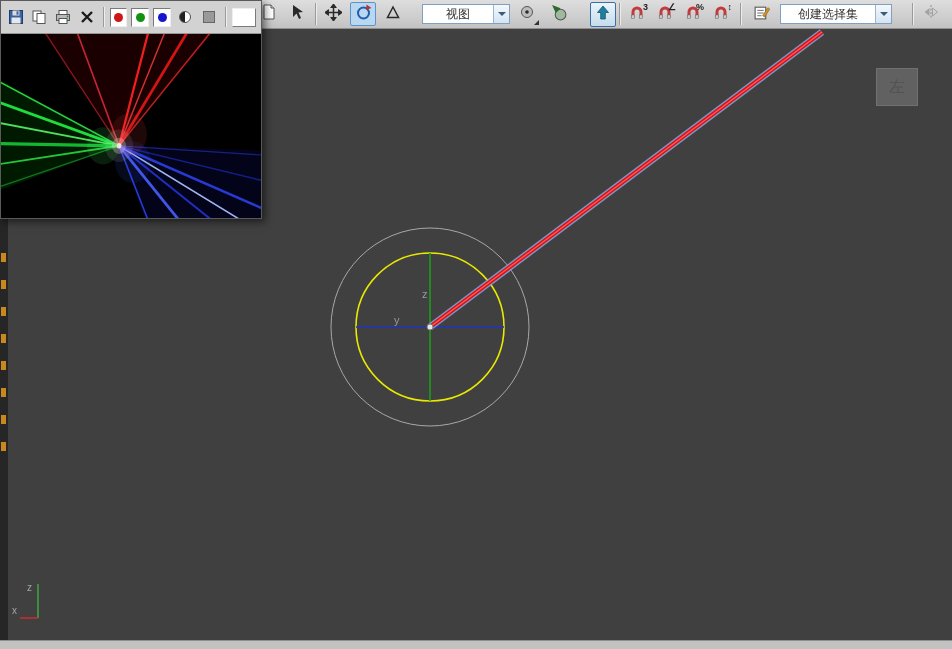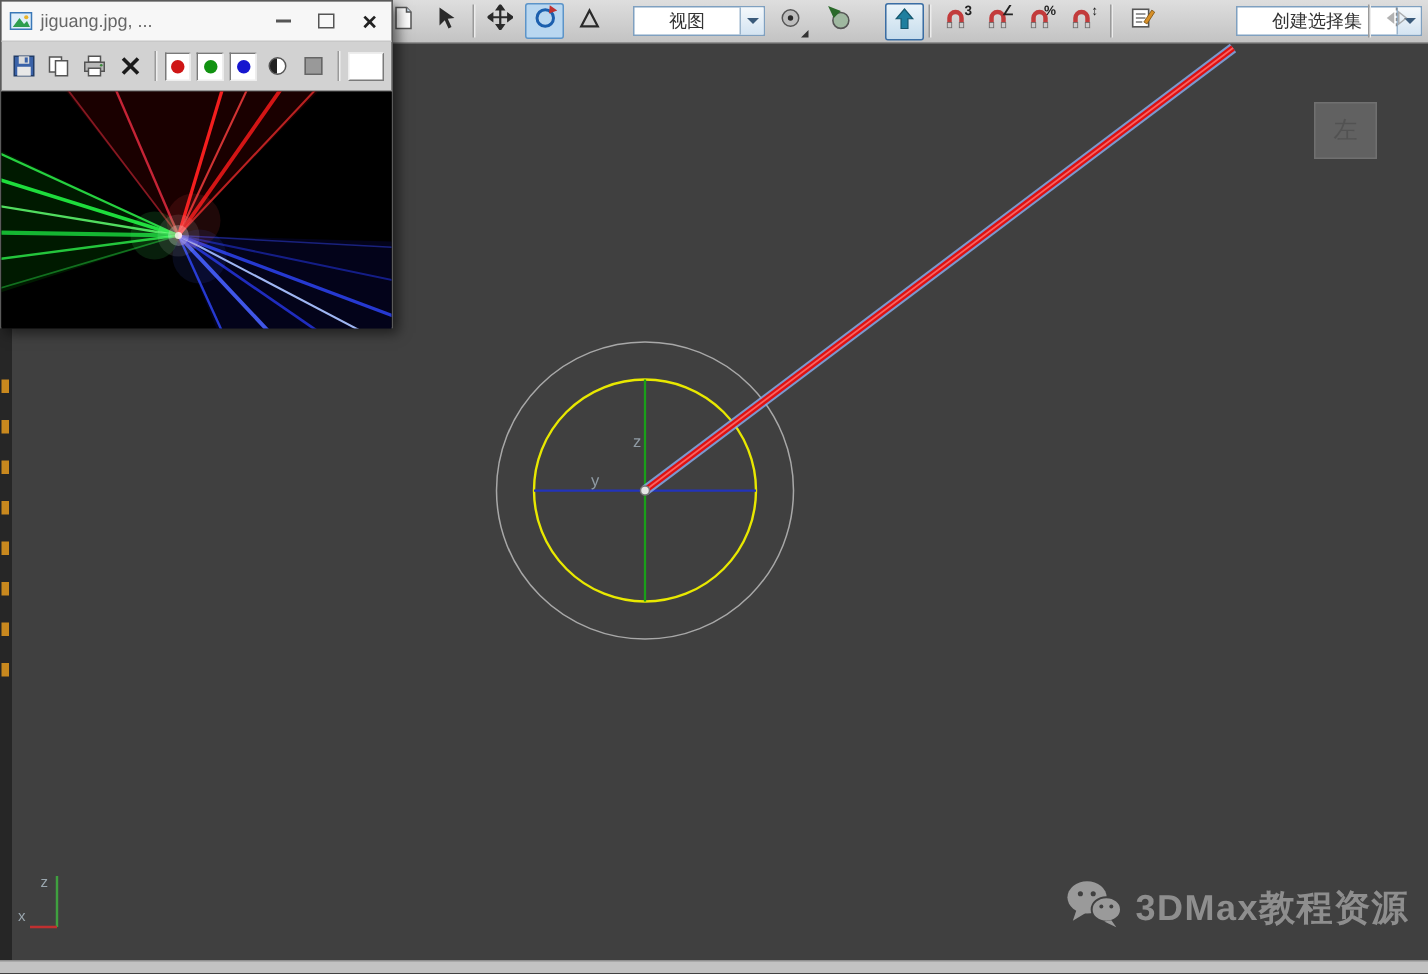--- a/index.html
+++ b/index.html
@@ -205,21 +205,21 @@
         <svg width="17" height="17" viewBox="0 0 16 16">
             <rect x="2" y="3" width="10" height="11" fill="#fff" stroke="#555"></rect>
             <line x1="4" y1="6" x2="10" y2="6" stroke="#777"></line>
             <line x1="4" y1="8.5" x2="10" y2="8.5" stroke="#777"></line>
             <line x1="4" y1="11" x2="8" y2="11" stroke="#777"></line>
             <polygon points="9,11 14,3.5 15.8,4.8 11,12.2" fill="#d89028" stroke="#7a5010" stroke-width="0.5"></polygon>
           </svg>
       </span>
     </div>
 
-    <div class="combo" style="left:824px;width:124px">
+    <div class="combo" style="left:780px;width:112px">
       <span class="txt">创建选择集</span>
       <span class="arrow">
           <i></i>
         </span>
     </div>
 
     <div class="tsep" style="left:912px"></div>
 
     <div class="tbtn" style="left:918px;opacity:.65">
       <span>
@@ -267,59 +267,25 @@
         <line x1="30" y1="590" x2="12" y2="590" stroke="#c03030" stroke-width="1.6"></line>
         <text x="19" y="563" font-size="10" fill="#9aa6ae">z</text>
         <text x="4" y="586" font-size="10" fill="#9aa6ae">x</text>
       </g>
     </svg>
 
     <div class="viewcube">
       <span>左</span>
     </div>
 
-    <div class="watermark">
-      <span>
-        <svg width="38" height="33" viewBox="0 0 40 34">
-          <ellipse cx="15.5" cy="12.5" rx="13.8" ry="11.3" fill="#9a9a9a"></ellipse>
-          <polygon points="8,21.5 5.5,29 14.5,23.5" fill="#9a9a9a"></polygon>
-          <circle cx="10.8" cy="10" r="1.8" fill="#404040"></circle>
-          <circle cx="19.8" cy="10" r="1.8" fill="#404040"></circle>
-          <ellipse cx="29" cy="21" rx="10.3" ry="8.6" fill="#9a9a9a" stroke="#404040" stroke-width="1.4"></ellipse>
-          <polygon points="32.5,28.5 36,33.5 27.5,29.5" fill="#9a9a9a"></polygon>
-          <circle cx="25.5" cy="19" r="1.4" fill="#404040"></circle>
-          <circle cx="32.5" cy="19" r="1.4" fill="#404040"></circle>
-        </svg>
-      </span>
-      <span class="wm-text">3DMax教程资源</span>
-    </div>
   </div>
 
   <div class="bottom-strip"></div>
 
   <div class="viewer">
-    <div class="titlebar">
-      <span class="title-icon">
-        <svg width="16" height="16" viewBox="0 0 16 16">
-            <rect x="1" y="2.5" width="14" height="11" fill="#dfeefa" stroke="#3a78b8"></rect>
-            <polygon points="2.5,12 7,6 10,10 12,8 14,12" fill="#2e9e50"></polygon>
-            <circle cx="11.5" cy="5.5" r="1.4" fill="#e8b32a"></circle>
-          </svg>
-      </span>
-      <span class="title-text">jiguang.jpg, ...</span>
-      <span class="win-btn">
-          <span class="glyph-min"></span>
-        </span>
-      <span class="win-btn">
-          <span class="glyph-max"></span>
-        </span>
-      <span class="win-btn">
-          <span class="glyph-close">✕</span>
-        </span>
-    </div>
 
     <div class="viewer-toolbar">
       <span class="vt-btn">
         <svg width="16" height="16" viewBox="0 0 16 16">
             <rect x="1.5" y="1.5" width="13" height="13" fill="#3a62a8" stroke="#223c66"></rect>
             <rect x="4.5" y="1.5" width="7" height="5" fill="#dcdcdc"></rect>
             <rect x="8.5" y="2.3" width="2" height="3.4" fill="#3a62a8"></rect>
             <rect x="3.5" y="8.5" width="9" height="6" fill="#e8e8e8"></rect>
           </svg>
       </span>

